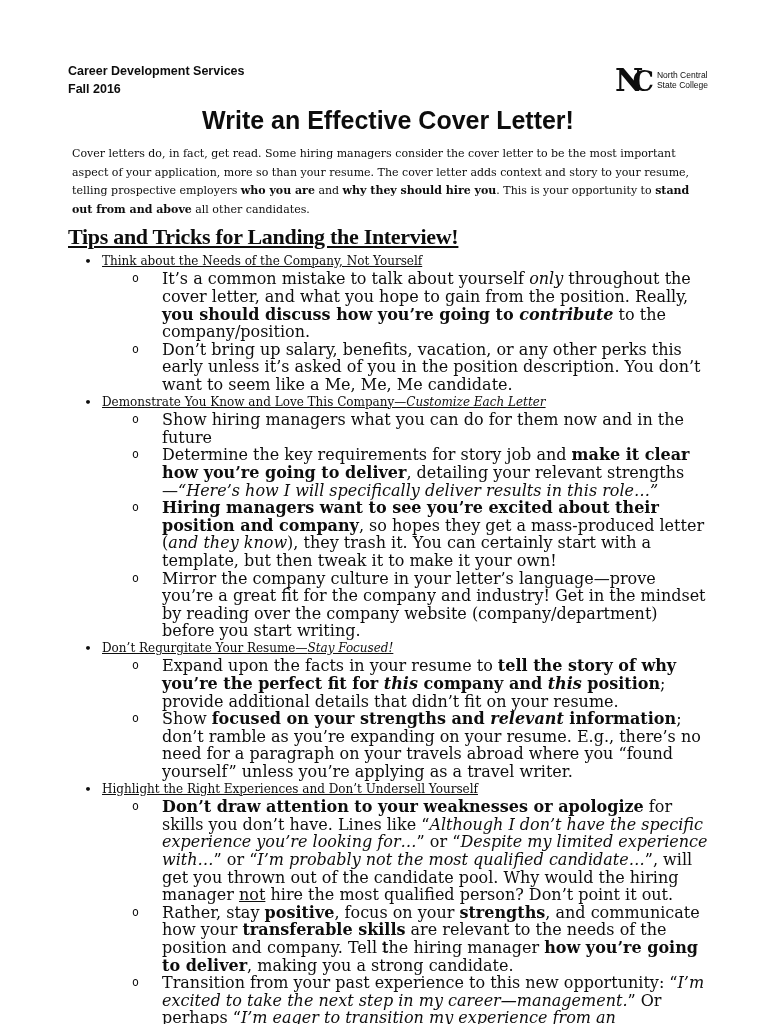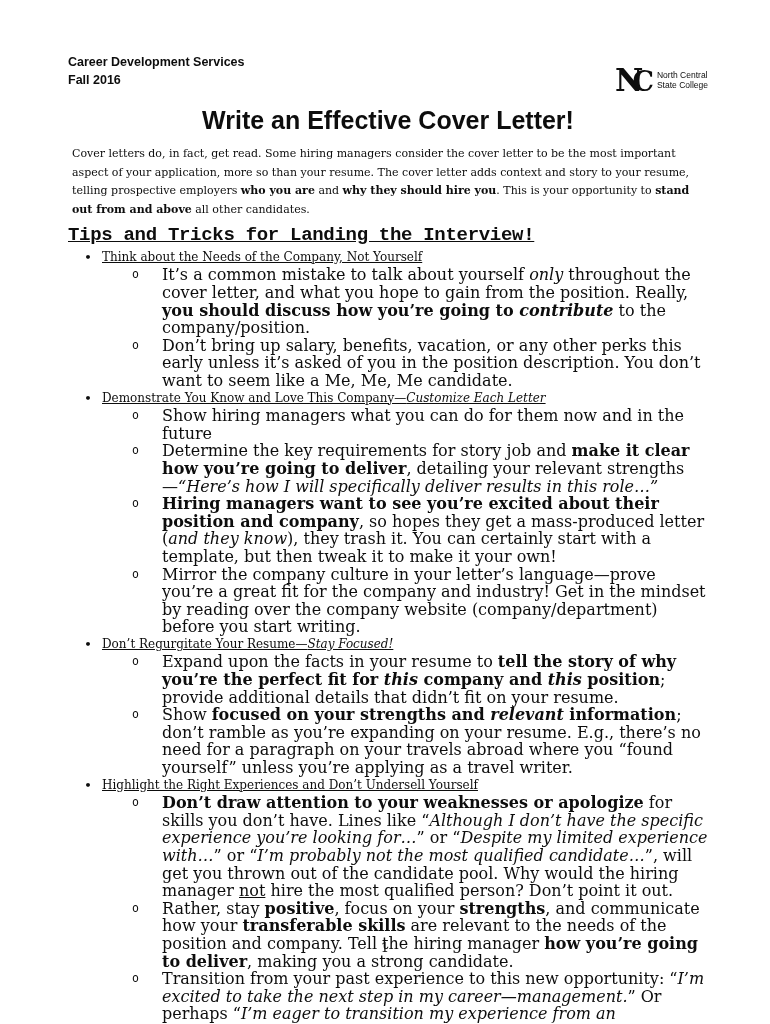--- a/index.html
+++ b/index.html
@@ -8,39 +8,39 @@
     width:770px; height:1024px;
     margin:0 auto;
     background:#ffffff;
     box-sizing:border-box;
     padding:44px 62px 0 68px;
     font-family:"DejaVu Serif", serif;
     color:#0d0d0d;
     overflow:hidden;
   }
   
-  .hdr { display:flex; justify-content:space-between; align-items:center; }
+  .hdr { display:flex; justify-content:space-between; align-items:flex-end; }
   .hdr-left { font-family:"Liberation Sans", sans-serif; font-weight:700; font-size:12.5px; line-height:1.45; }
   .logo { display:flex; align-items:center; margin-top:18px; }
   .monogram { position:relative; font-family:"DejaVu Serif", serif; font-weight:700; white-space:nowrap; }
   .mono-n { font-size:31px; letter-spacing:-2px; }
   .mono-c { font-size:27px; margin-left:-9px; }
   .logo-text { font-family:"Liberation Sans", sans-serif; font-size:8.5px; line-height:1.15; margin-left:3px; margin-top:2px; }
   
   .title {
     font-family:"Liberation Sans", sans-serif;
     font-weight:700; font-size:25px;
     text-align:center; margin:8px 0 10px 0;
   }
   
   .intro { font-size:11px; line-height:18.7px; margin:4px; text-align:left; }
   
   .section-hdr {
-    font-family:Liberation Mono, monospace;
-    font-weight:700; font-size:19px;
+    font-family:Liberation Serif, serif;
+    font-weight:700; font-size:22px;
     text-decoration:underline;
     margin:1px 0 3px 0;
     letter-spacing:-0.3px;
   }
   
   .l1-item { display:flex; align-items:flex-start; }
   .l1-marker { width:18px; margin-left:16px; flex:none; font-size:13.5px; line-height:17.6px; }
   .l1-content { flex:1; }
   .l1-heading { font-size:12px; line-height:17.6px; }
   .l2-item { display:flex; align-items:flex-start; }

